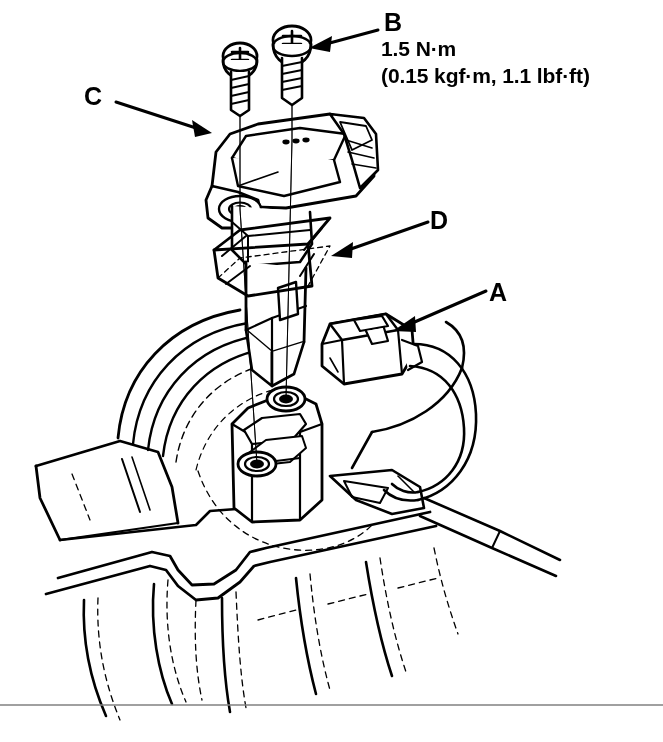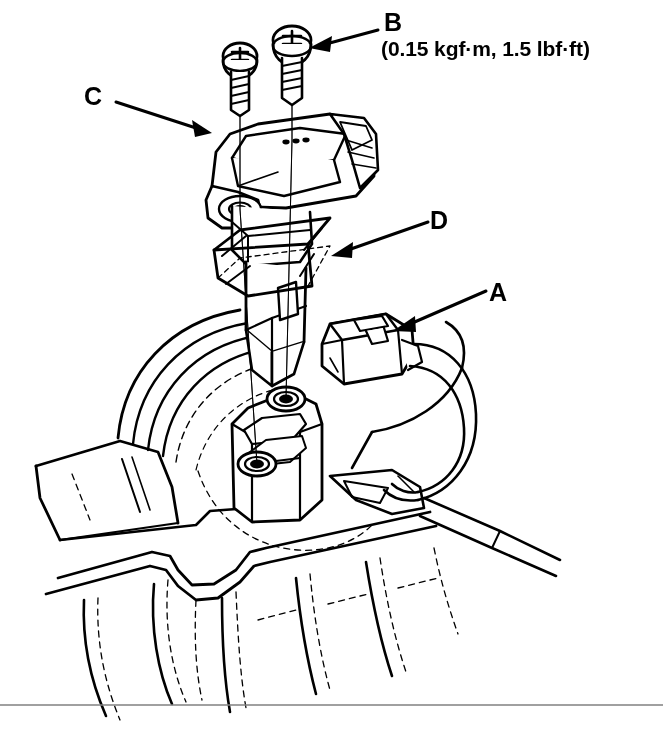--- a/index.html
+++ b/index.html
@@ -253,16 +253,17 @@
       <line x1="0" y1="705" x2="663" y2="705" stroke="#808080" stroke-width="1.6"></line>
     </g>
   </svg>
 
   <div class="callout" id="callout-b">B</div>
   <div class="callout" id="callout-c">C</div>
   <div class="callout" id="callout-d">D</div>
   <div class="callout" id="callout-a">A</div>
 
   <div id="torque-block">
-    <div>(0.15 kgf·m, 1.5 lbf·ft)</div>
+    <div>1.5 N·m</div>
+    <div>(0.15 kgf·m, 1.1 lbf·ft)</div>
   </div>
 
 </div>
 
 </body></html>

